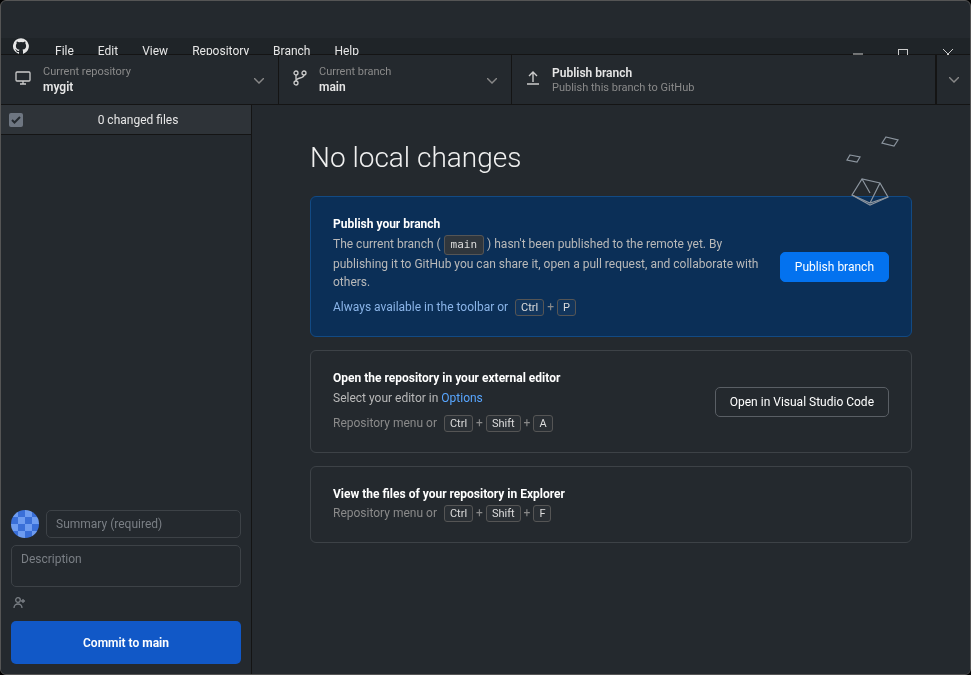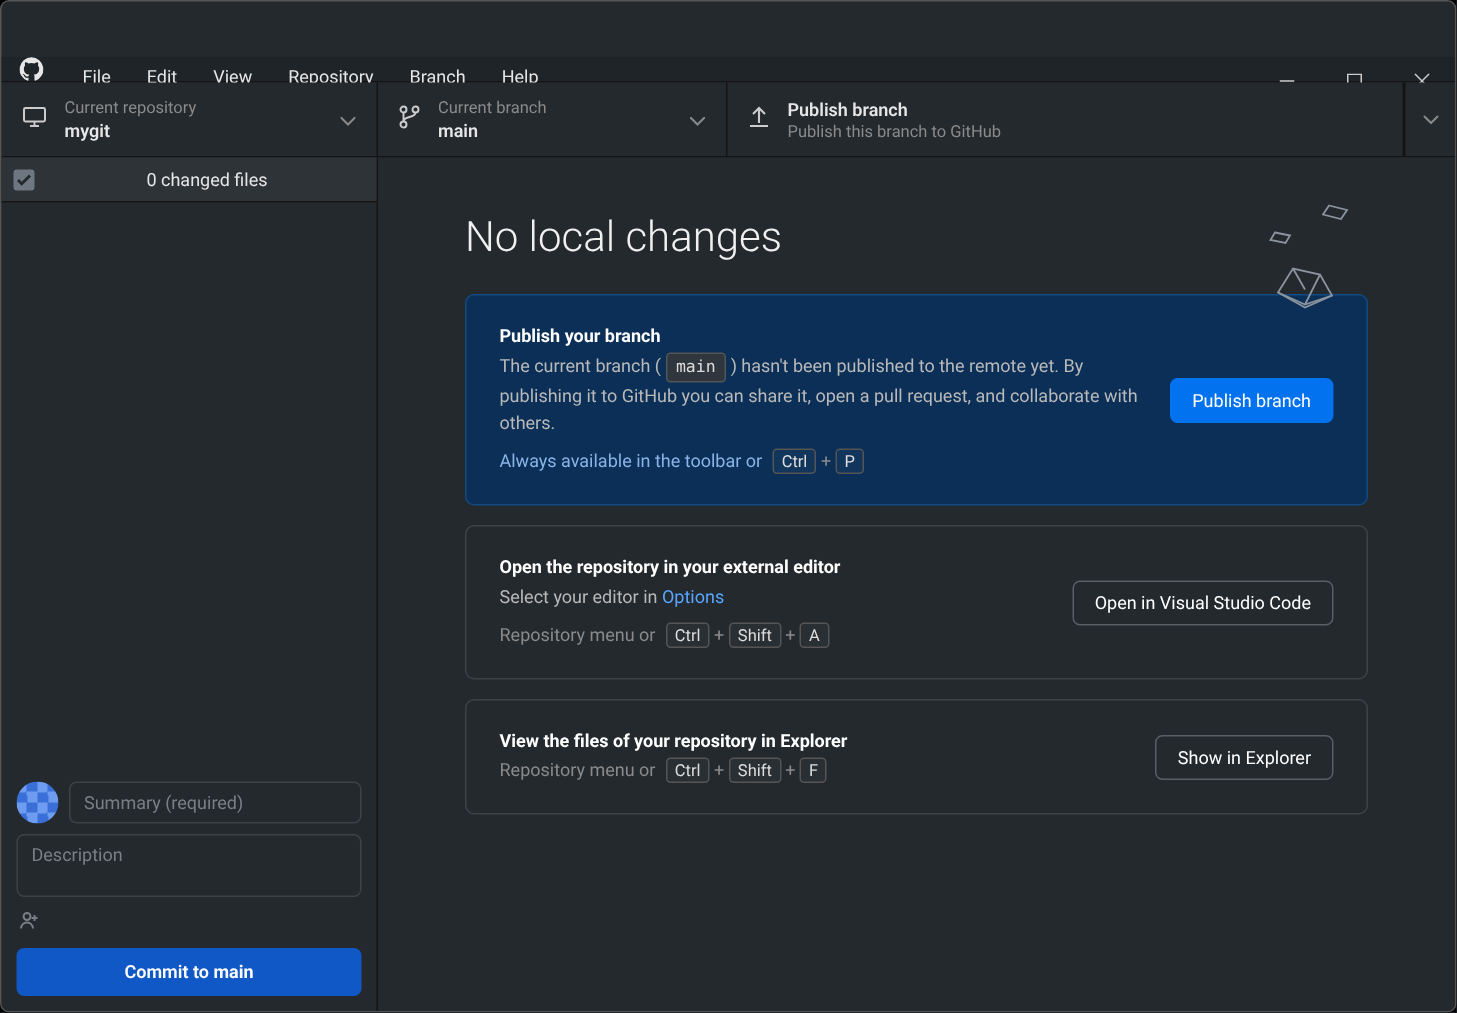--- a/index.html
+++ b/index.html
@@ -52,21 +52,21 @@
   
   .toolbar {
     height:50px; background:#24292e; border-bottom:1px solid var(--border);
     display:flex;
   }
   .toolitem {
     display:flex; align-items:center; padding:0 14px; gap:12px;
     border-right:1px solid var(--border);
     min-width:0;
   }
-  .toolitem.repo { width:251px; }
+  .toolitem.repo { width:278px; }
   .toolitem.branch { width:233px; }
   .toolitem.publish { flex:1; }
   .tool-label-top { font-size:11px; color:var(--text3); line-height:14px;}
   .tool-label-bot { font-size:12px; color:var(--text1); line-height:16px; font-weight:600;}
   .tool-desc { font-size:11px; color:var(--text3);}
   .toolcol { display:flex; flex-direction:column; flex:1; min-width:0; }
   .tool-caret { color:#888; }
   .trailing-caret { width:34px; display:flex; align-items:center; justify-content:center; border-left:1px solid var(--border);}
 
   
@@ -98,21 +98,21 @@
   }
   .input, .textarea {
     flex:1; background:transparent; border:1px solid #3d4247; border-radius:5px;
     color:var(--text1); font-family:inherit; font-size:12px;
     padding:6px 9px;
   }
   .textarea { height:76px; resize:none;}
   ::placeholder { color:#7a7f85;}
   .co-author { color:#7a7f85; display:flex; align-items:center; gap:6px; padding:2px 2px 4px;}
   .commit-btn {
-    background:#1158c7; color:#fff; border:none; border-radius:5px; height:32px;
+    background:#1158c7; color:#fff; border:none; border-radius:5px; height:43px;
     font-size:12px; font-weight:600; font-family:inherit;
   }
   .commit-btn b { font-weight:700;}
 
   
   .content {
     flex:1; background:var(--bg2); overflow:auto;
     padding:36px 58px 30px 58px;
   }
   h1 { font-size:28px; font-weight:300; margin:0 0 10px; color:#f0f0f0;}
@@ -320,19 +320,18 @@
       </div>
 
       <div class="card">
         <div class="card-body">
           <div class="card-title">View the files of your repository in Explorer</div>
           <div class="card-hot">
             <span>Repository menu or</span>&nbsp;
             <span class="kbd">Ctrl</span><span class="plus">+</span><span class="kbd">Shift</span><span class="plus">+</span><span class="kbd">F</span>
           </div>
         </div>
-        <button class="btn">Show in Explorer</button>
       </div>
 
 
     </div>
   </div>
 </div>
 
 </body></html>

